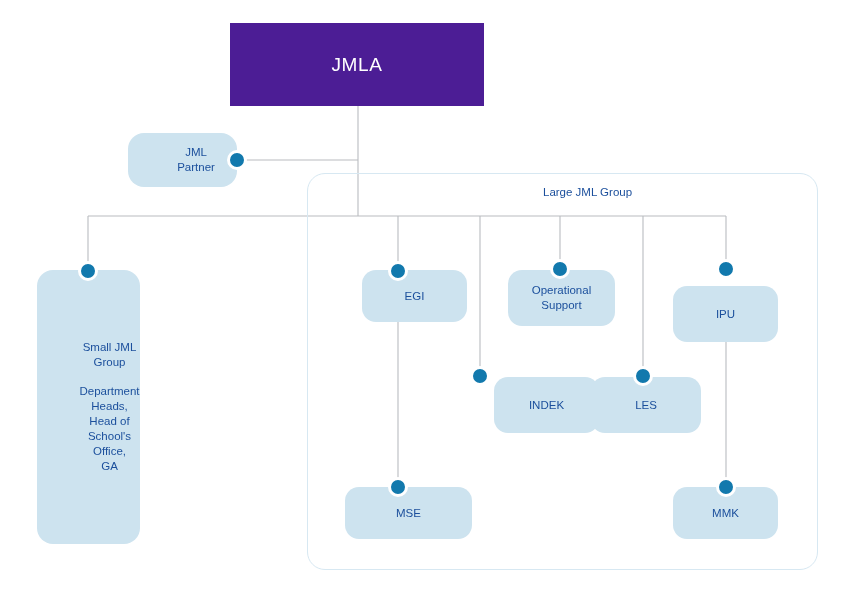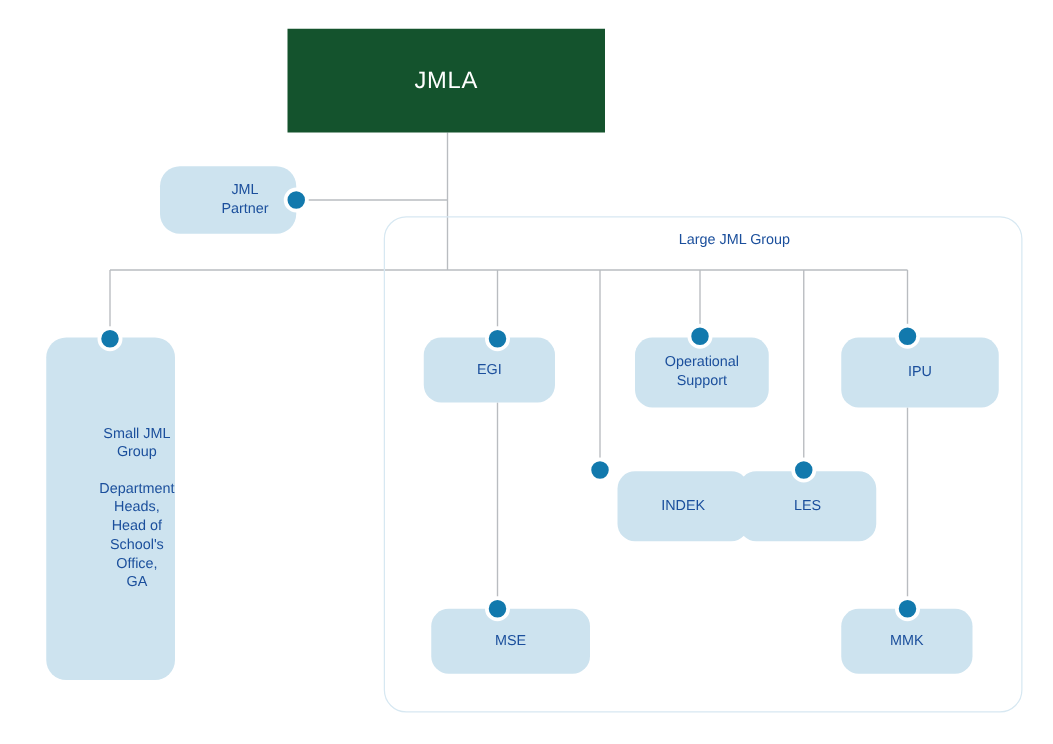--- a/index.html
+++ b/index.html
@@ -27,21 +27,21 @@
     position:absolute;
     box-sizing:border-box;
     display:flex;
     align-items:center;
     justify-content:center;
     text-align:center;
     z-index:3;
   }
 
   .node.root{
-    background:#14532d;
+    background:#4c1d95;
     color:#ffffff;
     font-size:19px;
     letter-spacing:.6px;
     border-radius:0;
   }
 
   .node.unit{
     background:#cde3ef;
     color:#1b4f9c;
     border-radius:14px;
@@ -153,32 +153,32 @@
     <div class="stack">
       <span class="label">Small JML Group</span>
       <span class="label sub">Department Heads,
 Head of School's
 Office,
 GA</span>
     </div>
   </div>
   <div class="knob" style="left:78px; top:261px;"></div>
 
-  <div class="node unit" style="left:339px; top:270px; width:105px; height:52px;">
+  <div class="node unit" style="left:362px; top:270px; width:105px; height:52px;">
     <span class="label">EGI</span>
   </div>
   <div class="knob" style="left:388px; top:261px;"></div>
 
   <div class="node unit" style="left:508px; top:270px; width:107px; height:56px;">
     <span class="label">Operational
 Support</span>
   </div>
   <div class="knob" style="left:550px; top:259px;"></div>
 
-  <div class="node unit" style="left:673px; top:270px; width:126px; height:56px;">
+  <div class="node unit" style="left:673px; top:286px; width:105px; height:56px;">
     <span class="label">IPU</span>
   </div>
   <div class="knob" style="left:716px; top:259px;"></div>
 
   <div class="node unit" style="left:446px; top:377px; width:105px; height:56px;margin-left:48px;">
     <span class="label">INDEK</span>
   </div>
   <div class="knob" style="left:470px; top:366px;"></div>
 
   <div class="node unit" style="left:591px; top:377px; width:110px; height:56px;">

